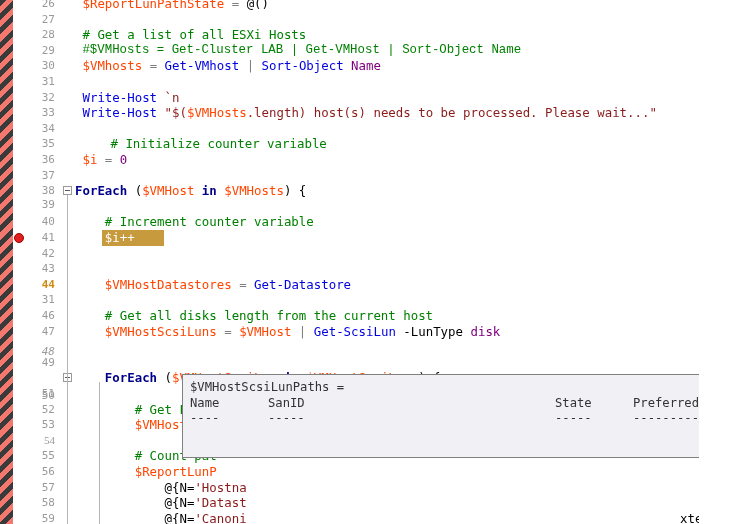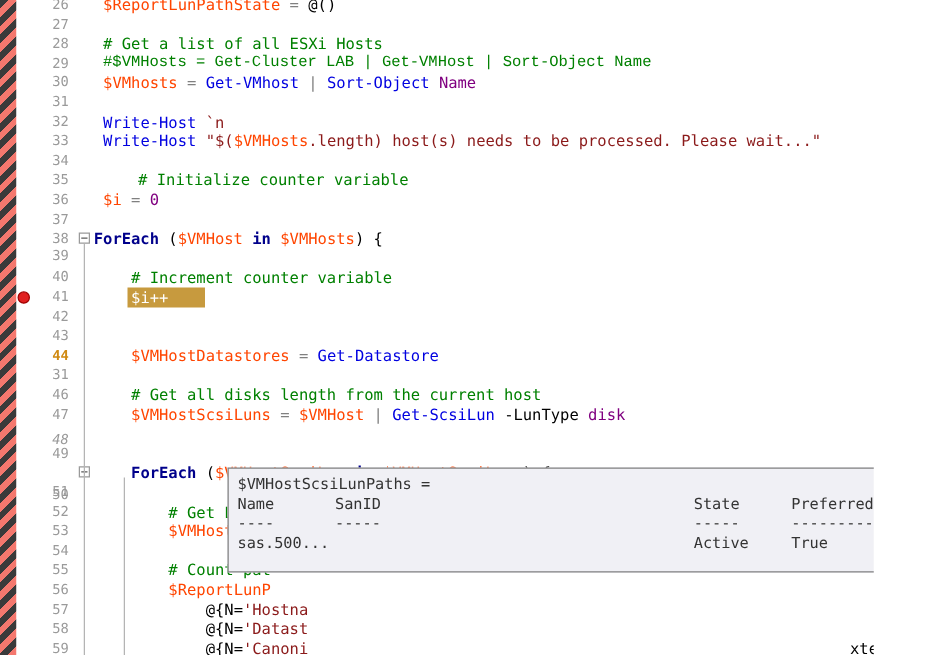--- a/index.html
+++ b/index.html
@@ -185,21 +185,21 @@
       <div class="ln current" style="top: 276.8px;">44</div>
       <div class="ln" style="top: 292.4px;">31</div>
       <div class="ln" style="top: 308px;">46</div>
       <div class="ln" style="top: 323.6px;">47</div>
       <div class="ln" style="top: 344px; font-style: italic;">48</div>
       <div class="ln" style="top: 354.8px;">49</div>
       <div class="ln" style="top: 350px; margin-top: 38px;">50</div>
       <div class="ln" style="top: 386px;">51</div>
       <div class="ln" style="top: 401.6px;">52</div>
       <div class="ln" style="top: 417.2px;">53</div>
-      <div class="ln" style="top: 432.8px;">54</div>
+      <div class="ln" style="top: 432.8px; font-family: Liberation Serif, serif;">54</div>
       <div class="ln" style="top: 448.4px;">55</div>
       <div class="ln" style="top: 464px;">56</div>
       <div class="ln" style="top: 479.6px;">57</div>
       <div class="ln" style="top: 495.2px;">58</div>
       <div class="ln" style="top: 510.8px;">59</div>
     </div>
   <div id="fold-col">
       <div class="fold-box" style="top: 186.2px;"></div>
       <div class="fold-box" style="top: 373.4px;"></div>
       <div class="fold-line" style="top: 195.2px; height: 390px; left: 6px;"></div>
@@ -243,16 +243,15 @@
       <div class="line" style="top: 588.8px;"></div>
       <div class="line" style="top: 510.8px; left: 605px;">xtent</div>
     </div>
 
   <div id="datatip">
     <div class="tip-row">
       <span class="tip-col" style="left:0">$VMHostScsiLunPaths =</span>
     </div>
     <div class="tip-row" id="tip-head"><span class="tip-col" style="left: 0px;">Name</span><span class="tip-col" style="left: 78px;">SanID</span><span class="tip-col" style="left: 365px;">State</span><span class="tip-col" style="left: 443px;">Preferred</span></div>
     <div class="tip-row" id="tip-rule"><span class="tip-col" style="left: 0px;">----</span><span class="tip-col" style="left: 78px;">-----</span><span class="tip-col" style="left: 365px;">-----</span><span class="tip-col" style="left: 443px;">---------</span></div>
-    <div class="tip-row" id="tip-body"><span class="tip-col" style="left: 0px;">sas.500...</span><span class="tip-col" style="left: 78px;"></span><span class="tip-col" style="left: 365px;">Active</span><span class="tip-col" style="left: 443px;">True</span></div>
   </div>
 
 </div>
 
 </body></html>

